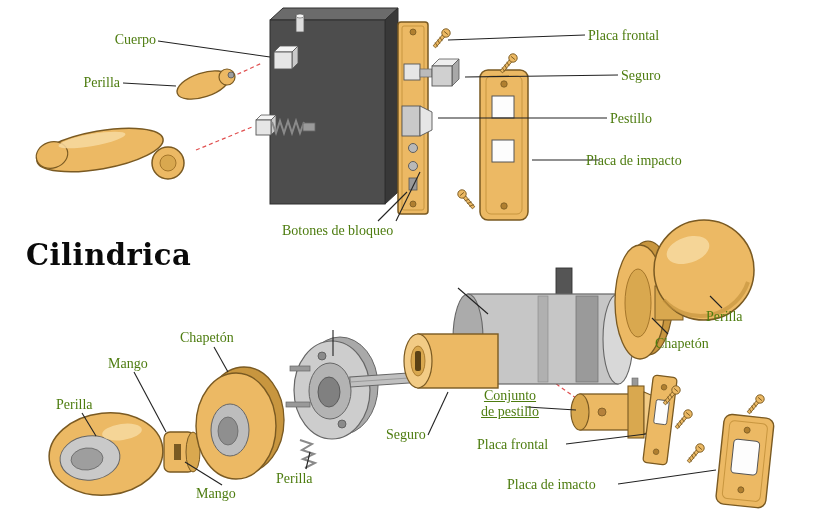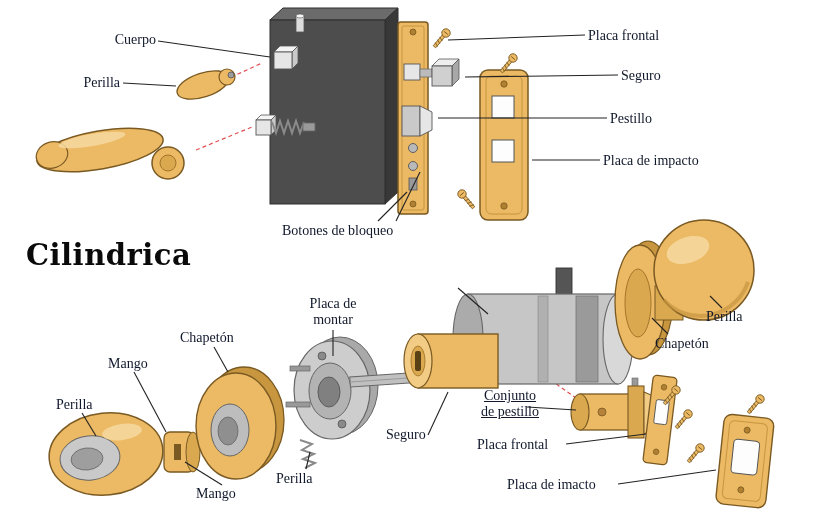--- a/index.html
+++ b/index.html
@@ -16,21 +16,21 @@
     font-weight:700;
     font-size:29px;
     color:#0a0a0a;
     letter-spacing:0.5px;
     white-space:nowrap;
   }
   .lbl{
     position:absolute;
     font-family:"Liberation Serif", serif;
     font-size:14px;
-    color:#0f172a;
+    color:#4d7c0f;
     white-space:nowrap;
     line-height:1.15;
   }
   .pre{white-space:pre-line;text-align:center;}
   .ra{text-align:right;}
   .ctr{text-align:left;}
   svg{position:absolute;left:0;top:0;}
 </style>
 </head>
 <body>
@@ -245,25 +245,23 @@
     </g>
   </svg>
 
   <div class="title" style="left:26px; top:238px;">Cilindrica</div>
 
   <div class="lbl ra" style="left:92px; top:32px; width:64px;">Cuerpo</div>
   <div class="lbl ra" style="left:60px; top:75px; width:60px;">Perilla</div>
   <div class="lbl" style="left:588px; top:28px;">Placa frontal</div>
   <div class="lbl" style="left:621px; top:68px;">Seguro</div>
   <div class="lbl" style="left:610px; top:111px;">Pestillo</div>
-  <div class="lbl" style="left:603px; top:153px;text-align:center;">Placa de impacto</div>
+  <div class="lbl" style="left:586px; top:153px;text-align:center;">Placa de impacto</div>
   <div class="lbl ctr" style="left:282px; top:223px; width:180px;">Botones de bloqueo</div>
 
-  <div class="lbl pre" style="left:295px; top:296px; width:76px;">Placa de
-montar</div>
   <div class="lbl" style="left:180px; top:330px;">Chapetón</div>
   <div class="lbl" style="left:108px; top:356px;">Mango</div>
   <div class="lbl" style="left:56px; top:397px;">Perilla</div>
   <div class="lbl" style="left:196px; top:486px;">Mango</div>
   <div class="lbl" style="left:276px; top:471px;">Perilla</div>
   <div class="lbl" style="left:386px; top:427px;">Seguro</div>
   <div class="lbl pre" style="left:468px; top:388px; width:84px;text-decoration:underline;">Conjunto
 de pestillo</div>
   <div class="lbl" style="left:477px; top:437px;">Placa frontal</div>
   <div class="lbl" style="left:507px; top:477px;">Placa de imacto</div>

